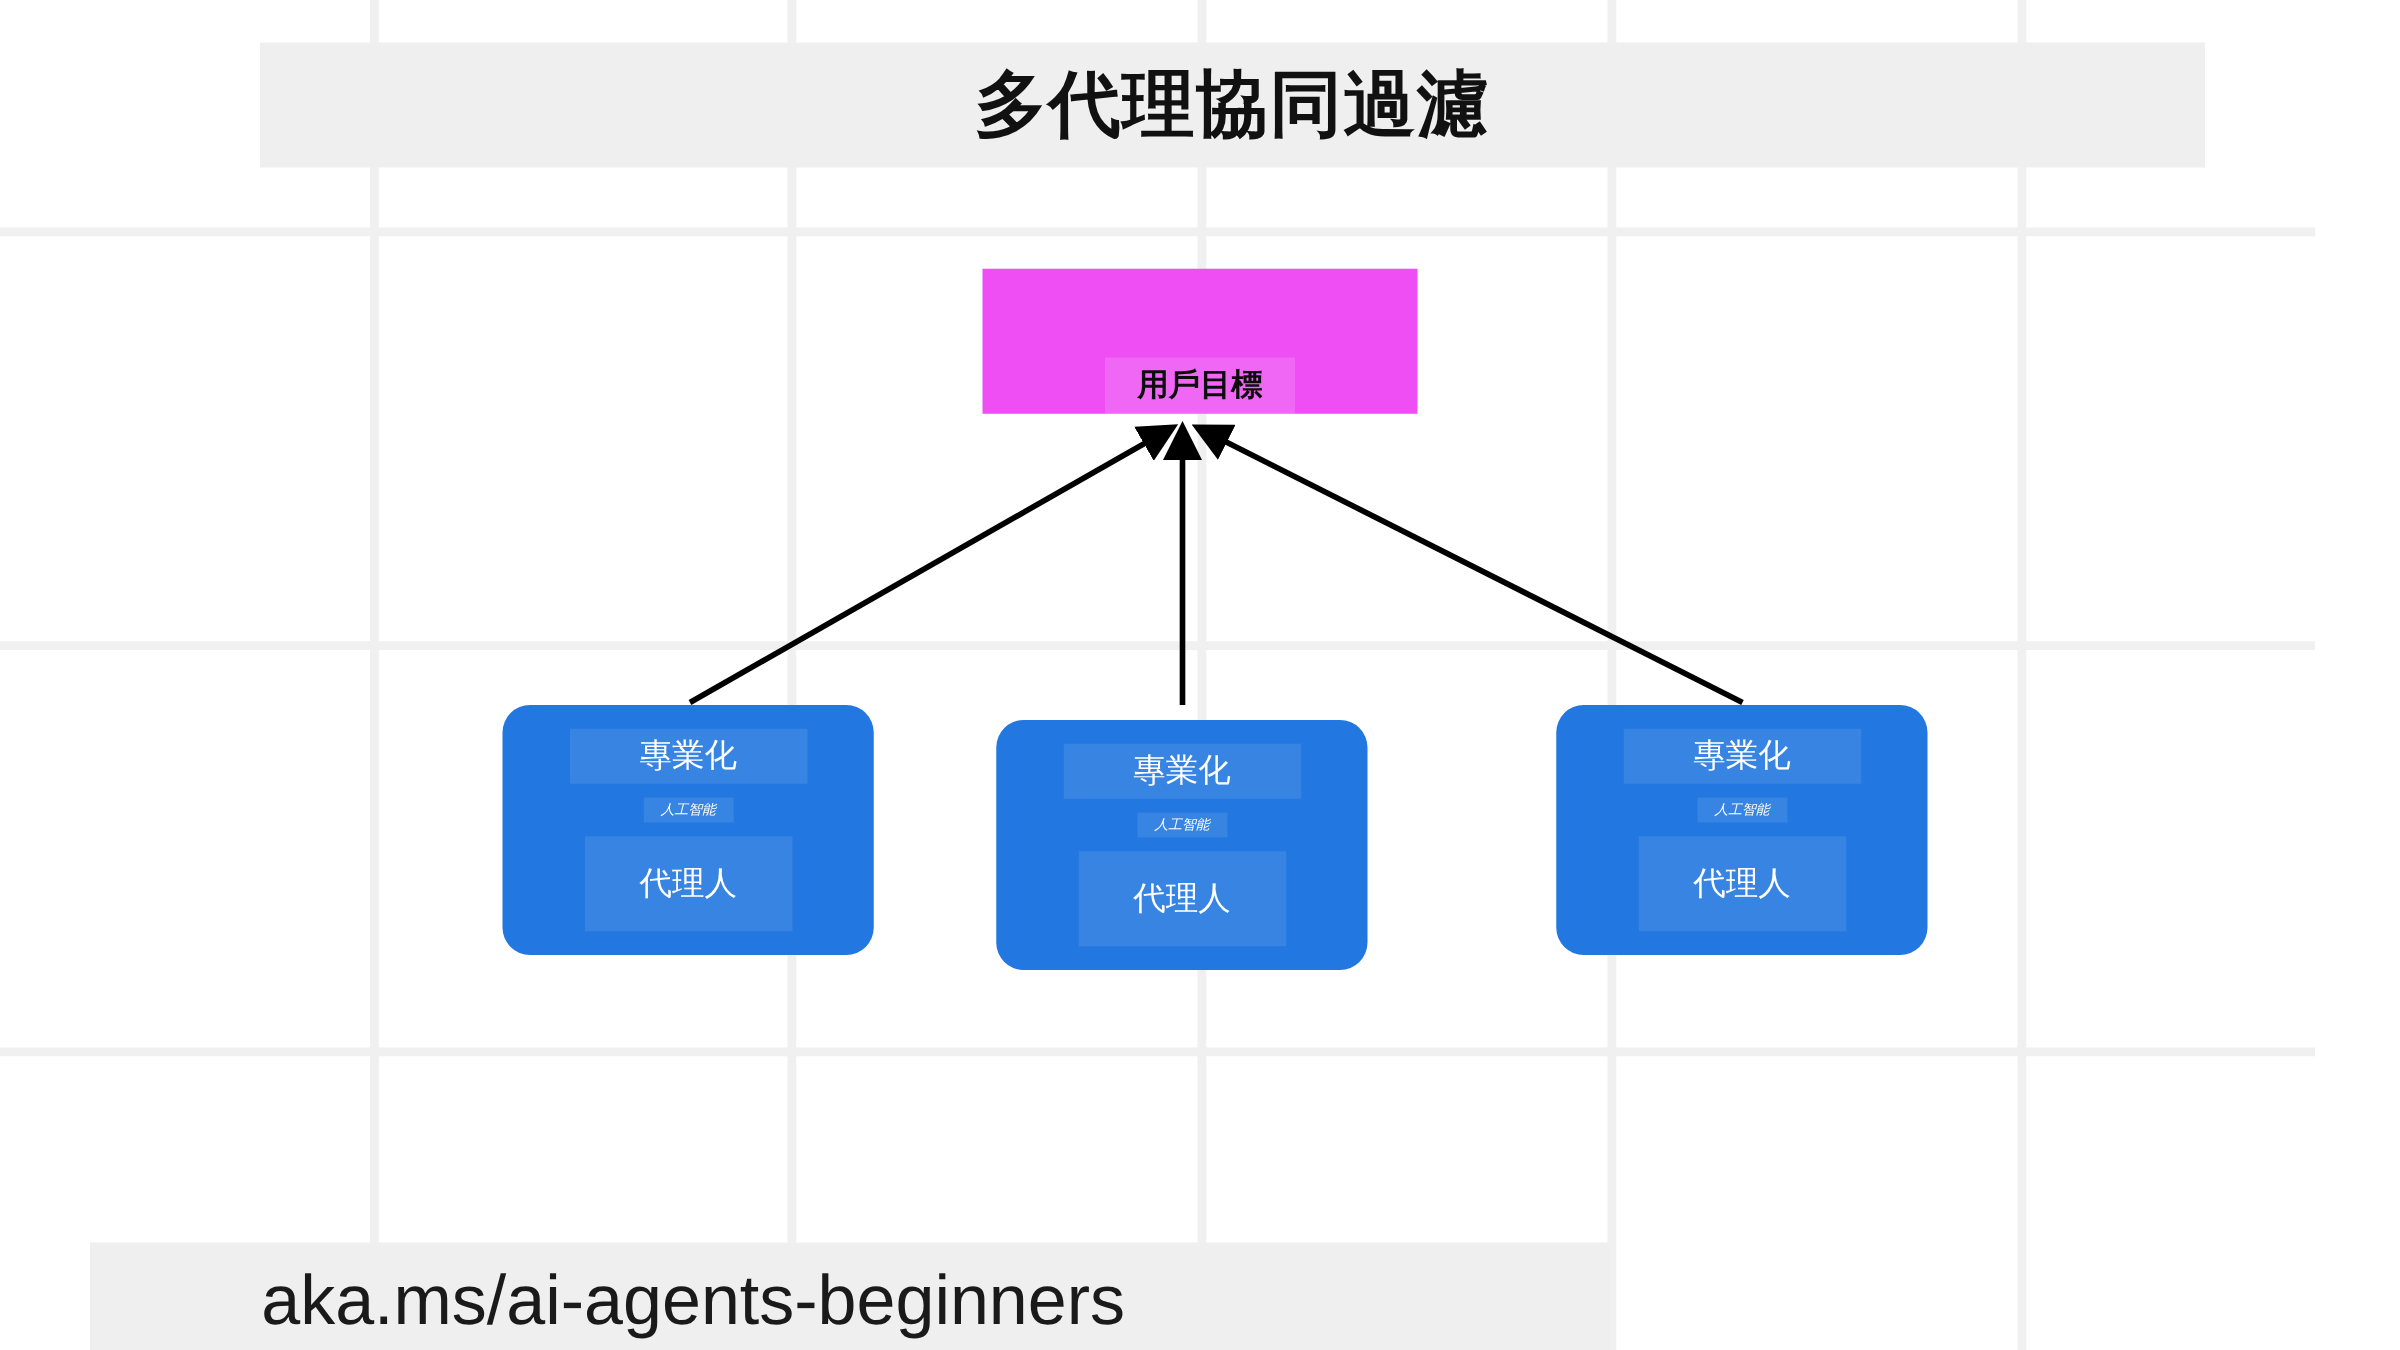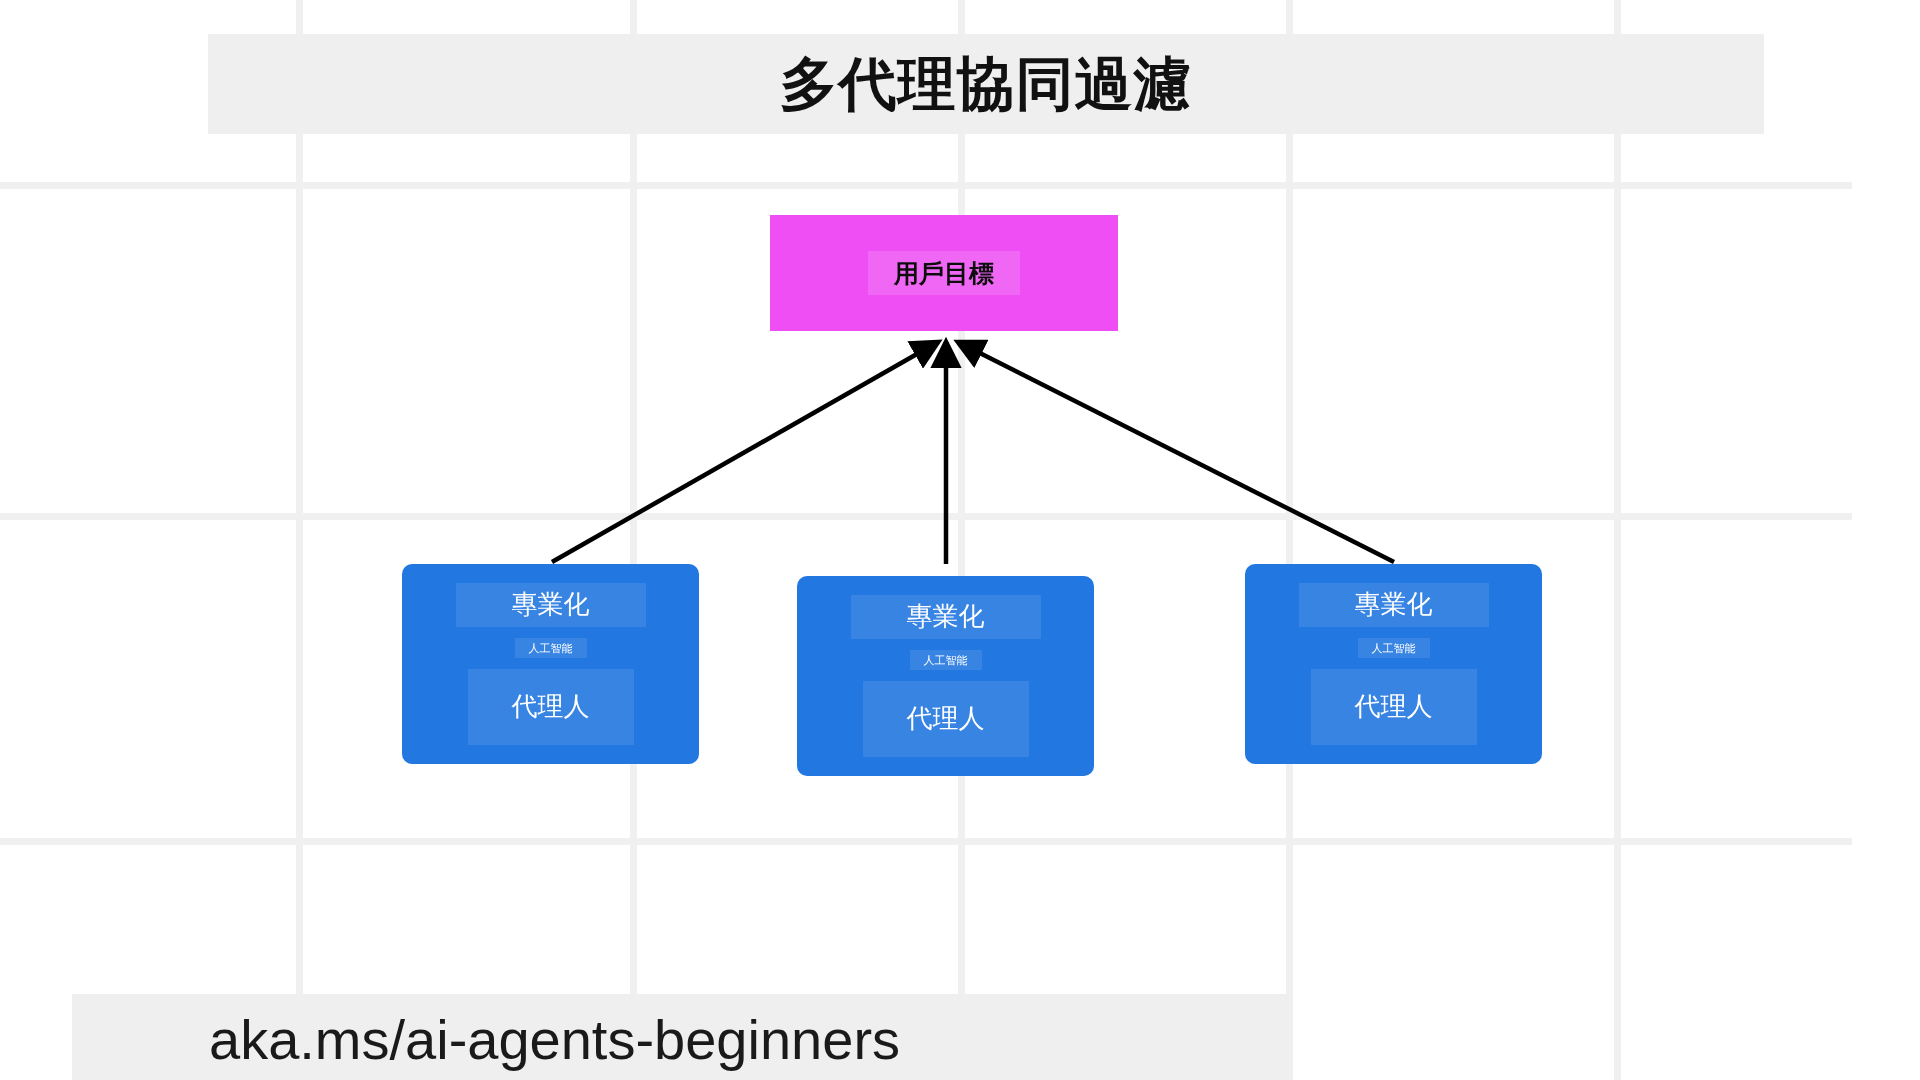--- a/index.html
+++ b/index.html
@@ -111,38 +111,39 @@
     color: #0d0d0d;
     font-size: 25px;
     font-weight: 600;
     padding: 8px 26px;
     line-height: 1.15;
     white-space: nowrap;
   }
 
   .node-agent {
     background: #2277e0;
-    border-radius: 10px;
+    border-radius: 22px;
   }
   .node-agent .chip {
     background: rgba(255, 255, 255, 0.10);
     color: #ffffff;
     white-space: nowrap;
     line-height: 1.15;
   }
   .node-agent .chip-main {
     font-size: 26px;
     font-weight: 500;
     padding: 7px 56px;
   }
   .node-agent .chip-small {
     font-size: 11px;
     font-weight: 500;
     padding: 4px 14px;
     margin-top: 11px;
+    font-style: italic;
   }
   .node-agent .chip-bottom {
     font-size: 26px;
     font-weight: 500;
     padding: 23px 44px;
     margin-top: 11px;
   }
 </style>
 </head>
 <body>
@@ -169,21 +170,21 @@
     <defs>
       <marker id="arrowhead" viewBox="0 0 12 12" refX="10" refY="6" markerWidth="7" markerHeight="7" orient="auto-start-reverse">
         <path d="M 0 0 L 12 6 L 0 12 z" fill="#000000"></path>
       </marker>
     </defs>
     <line x1="552" y1="562" x2="938" y2="342" stroke="#000000" stroke-width="4.5" marker-end="url(#arrowhead)"></line>
     <line x1="946" y1="564" x2="946" y2="342" stroke="#000000" stroke-width="4.5" marker-end="url(#arrowhead)"></line>
     <line x1="1394" y1="562" x2="958" y2="342" stroke="#000000" stroke-width="4.5" marker-end="url(#arrowhead)"></line>
   </svg>
 
-  <div class="node node-goal" style="left:770px; top:215px; width:348px; height:116px;">
+  <div class="node node-goal" style="left:786px; top:215px; width:348px; height:116px;justify-content:flex-end;">
     <div class="label-chip">用戶目標</div>
   </div>
 
   <div class="node node-agent" style="left:402px; top:564px; width:297px; height:200px;">
     <div class="chip chip-main">專業化</div>
     <div class="chip chip-small">人工智能</div>
     <div class="chip chip-bottom">代理人</div>
   </div>
 
   <div class="node node-agent" style="left:797px; top:576px; width:297px; height:200px;">

